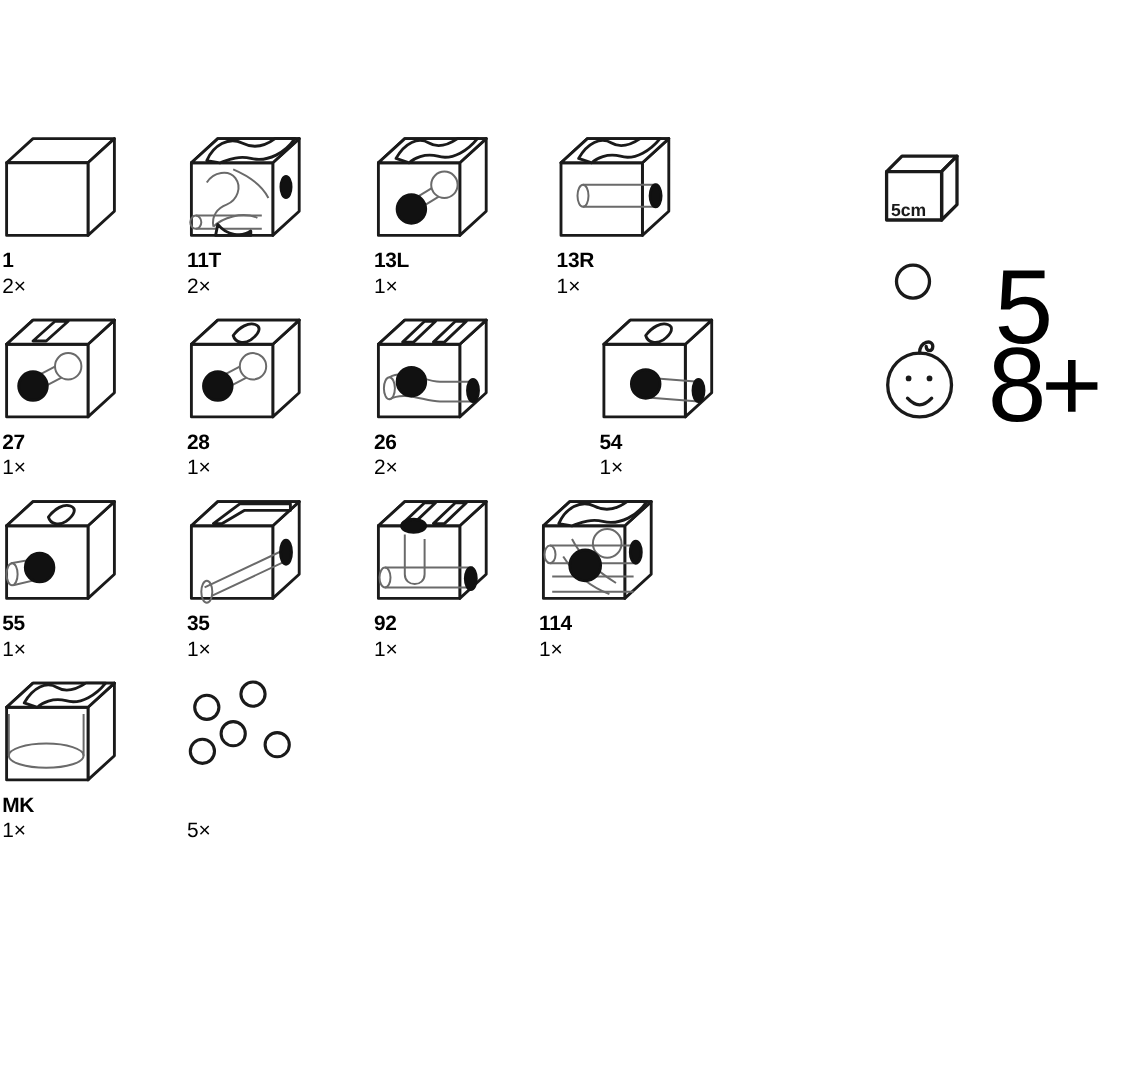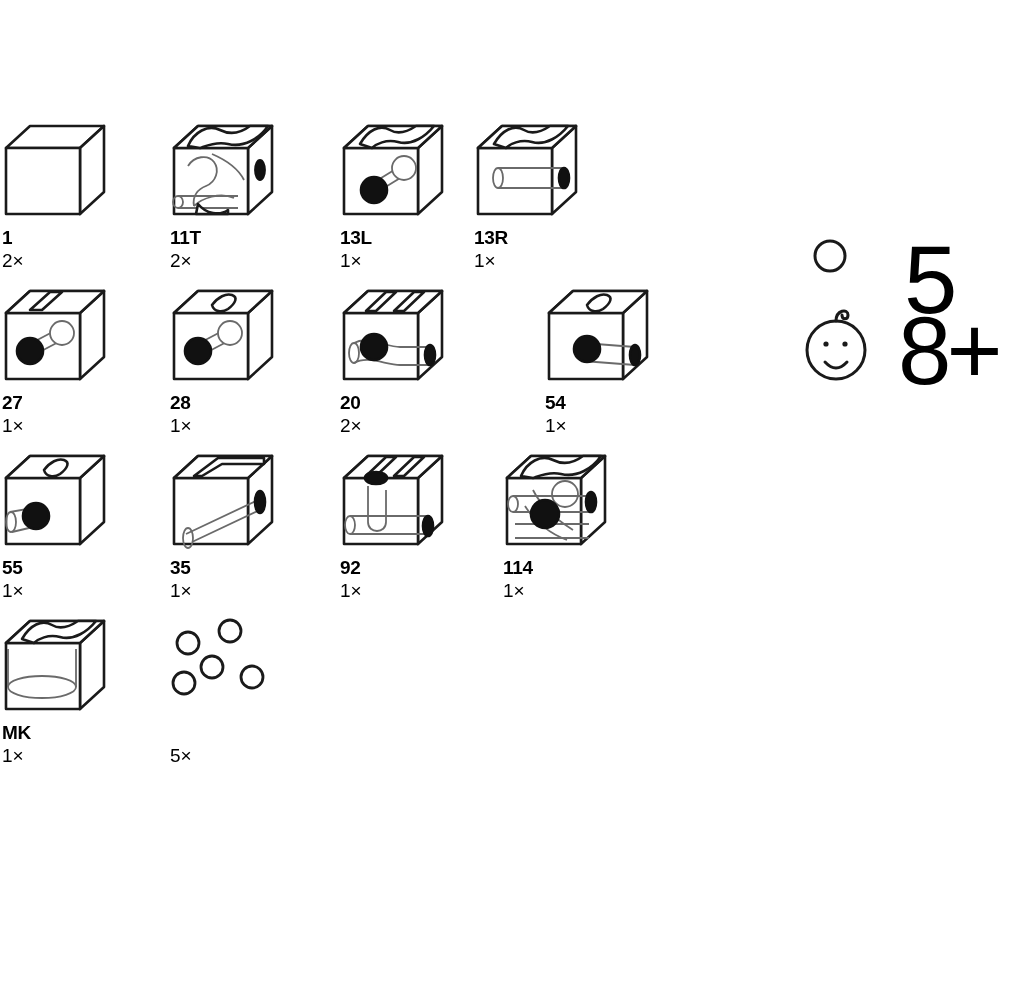--- a/index.html
+++ b/index.html
@@ -183,21 +183,21 @@
     <g fill="#ffffff" stroke="#1a1a1a" stroke-width="2.6" stroke-linejoin="round">
               <path d="M6 28 L30 6 L104 6 L80 28 Z" fill="#ffffff"></path>
    <path d="M22 24 C30 10, 42 4, 52 10 C62 16, 72 10, 78 6 L96 6 C88 16, 74 26, 60 22 C48 19, 38 24, 34 28 Z"></path>
      <circle cx="36" cy="70" r="13" fill="#111111" stroke="#111111"></circle>
             </g>
   </svg>
         </div>
         <div class="part-code">13L</div>
         <div class="part-qty">1×</div>
       </div>
-      <div class="part-cell" style="left: 472px;">
+      <div class="part-cell" style="left: 504px;">
         <div class="part-art">
   <svg viewBox="0 0 110 100">
     <g fill="#ffffff" stroke="#1a1a1a" stroke-width="2.6" stroke-linejoin="round">
       <path d="M6 28 L30 6 L104 6 L80 28 Z"></path>
       <path d="M80 28 L104 6 L104 72 L80 94 Z"></path>
       <path d="M6 28 H80 V94 H6 Z"></path>
     </g>
     <g fill="none" stroke="#6a6a6a" stroke-width="1.8">
               <path d="M26 48 L94 48 M26 68 L94 68"></path>
      <ellipse cx="26" cy="58" rx="5" ry="10"></ellipse>
@@ -275,21 +275,21 @@
             </g>
     <g fill="#ffffff" stroke="#1a1a1a" stroke-width="2.6" stroke-linejoin="round">
               <path d="M6 28 L30 6 L104 6 L80 28 Z" fill="#ffffff"></path>
    <path d="M28 26 L48 7 L58 7 L38 26 Z"></path>
    <path d="M56 26 L76 7 L86 7 L66 26 Z"></path>
      <circle cx="36" cy="62" r="13" fill="#111111" stroke="#111111"></circle>
      <ellipse cx="92" cy="70" rx="5" ry="10" fill="#111111" stroke="#111111"></ellipse>
             </g>
   </svg>
         </div>
-        <div class="part-code">20</div>
+        <div class="part-code">26</div>
         <div class="part-qty">2×</div>
       </div>
       <div class="part-cell" style="left: 504px; margin-left: 39px;">
         <div class="part-art">
   <svg viewBox="0 0 110 100">
     <g fill="#ffffff" stroke="#1a1a1a" stroke-width="2.6" stroke-linejoin="round">
       <path d="M6 28 L30 6 L104 6 L80 28 Z"></path>
       <path d="M80 28 L104 6 L104 72 L80 94 Z"></path>
       <path d="M6 28 H80 V94 H6 Z"></path>
     </g>
@@ -371,21 +371,21 @@
    <path d="M28 26 L48 7 L58 7 L38 26 Z"></path>
    <path d="M56 26 L76 7 L86 7 L66 26 Z"></path>
      <ellipse cx="38" cy="28" rx="11" ry="6" fill="#111111" stroke="#111111"></ellipse>
      <ellipse cx="90" cy="76" rx="5" ry="10" fill="#111111" stroke="#111111"></ellipse>
             </g>
   </svg>
         </div>
         <div class="part-code">92</div>
         <div class="part-qty">1×</div>
       </div>
-      <div class="part-cell" style="left: 501px;">
+      <div class="part-cell" style="left: 488px;">
         <div class="part-art">
   <svg viewBox="0 0 110 100">
     <g fill="#ffffff" stroke="#1a1a1a" stroke-width="2.6" stroke-linejoin="round">
       <path d="M6 28 L30 6 L104 6 L80 28 Z"></path>
       <path d="M80 28 L104 6 L104 72 L80 94 Z"></path>
       <path d="M6 28 H80 V94 H6 Z"></path>
     </g>
     <g fill="none" stroke="#6a6a6a" stroke-width="1.8">
               <path d="M12 46 L92 46 M12 62 L92 62"></path>
      <ellipse cx="12" cy="54" rx="5" ry="8"></ellipse>
@@ -441,20 +441,30 @@
   </svg>
         </div>
         <div class="part-qty">5×</div>
       </div>
     </div>
   </div>
 
 <div id="spec-panel">
 
   <div class="spec-row" id="spec-row-cubes">
+    <div class="spec-icon" id="spec-icon-cube">
+      <svg width="72" height="72" viewBox="0 0 72 72" aria-hidden="true">
+        <g fill="#ffffff" stroke="#1a1a1a" stroke-width="3" stroke-linejoin="round">
+          <path d="M4 22 L18 8 L68 8 L54 22 Z"></path>
+          <path d="M54 22 L68 8 L68 52 L54 66 Z"></path>
+          <rect x="4" y="22" width="50" height="44"></rect>
+        </g>
+        <text class="cube5-label" x="8" y="62" fill="#1a1a1a">5cm</text>
+      </svg>
+    </div>
   </div>
 
   <div class="spec-row" id="spec-row-marbles">
     <div class="spec-icon" id="spec-icon-marble">
       <svg width="40" height="40" viewBox="0 0 40 40" aria-hidden="true">
         <circle cx="20" cy="20" r="15" fill="#ffffff" stroke="#1a1a1a" stroke-width="3"></circle>
       </svg>
     </div>
     <div class="spec-value" id="spec-value-marbles">5</div>
   </div>

